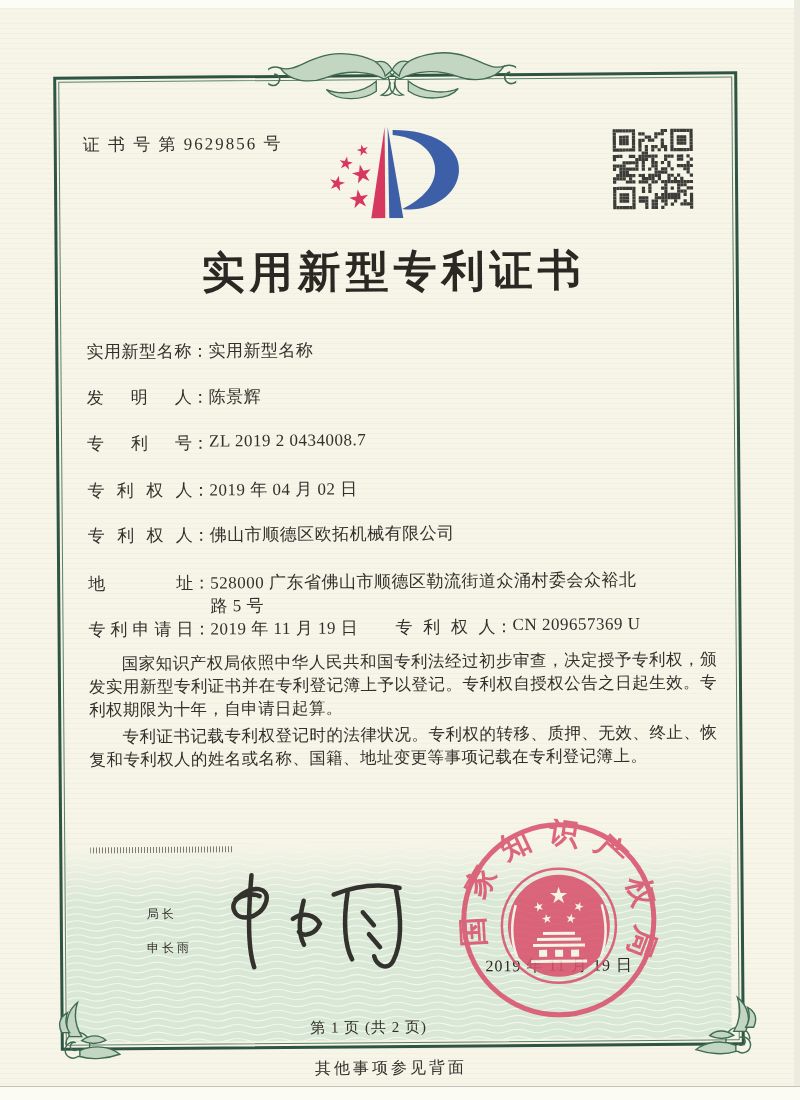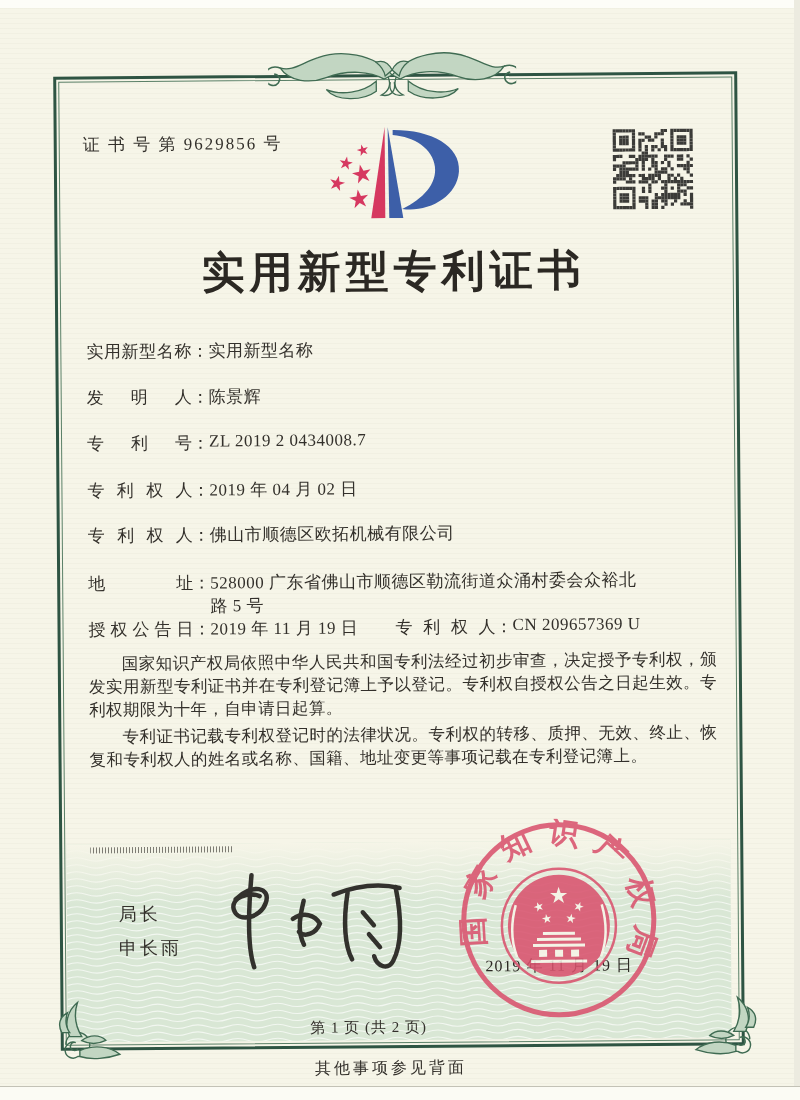--- a/index.html
+++ b/index.html
@@ -40,21 +40,21 @@
   .pair2{position:absolute;left:307px;top:0;}
   .pair2 .lbl{width:100px;}
 
   .body-text{position:absolute;left:88px;top:650px;width:628px;}
   .body-text p{margin:0 0 4px 0;font-size:16.5px;line-height:23px;text-indent:2em;
                text-align:justify;letter-spacing:.4px;}
 
   .barcode{position:absolute;left:88px;top:845px;width:142px;height:6px;opacity:.75;
        background:repeating-linear-gradient(90deg,#55534c 0 1px,transparent 1px 3px);}
 
-  .signer{position:absolute;left:116px;top:895px;font-size:18px;line-height:34px;letter-spacing:3px;}
+  .signer{position:absolute;left:144px;top:895px;font-size:12px;line-height:34px;letter-spacing:3px;}
   .sig{position:absolute;left:205px;top:860px;}
 
   .seal{position:absolute;left:456px;top:820px;pointer-events:none;}
   .seal-date{position:absolute;left:456px;top:957px;width:200px;text-align:center;
              font-size:16px;letter-spacing:1px;color:#2c2824;}
 
   .page-note{position:absolute;left:230px;top:1018px;width:270px;text-align:center;font-size:15px;letter-spacing:1px;}
   .back-note{position:absolute;left:57px;top:1058px;width:660px;text-align:center;font-size:16px;letter-spacing:3px;}
 
   .orn{position:absolute;}
@@ -490,21 +490,21 @@
   <div class="row" style="top:477px">
     <span class="lbl">专利权人</span><span class="sep">：</span><span class="val">2019 年 04 月 02 日</span>
   </div>
   <div class="row" style="top:522px">
     <span class="lbl">专利权人</span><span class="sep">：</span><span class="val">佛山市顺德区欧拓机械有限公司</span>
   </div>
   <div class="row" style="top:570px">
     <span class="lbl">地址</span><span class="sep">：</span><span class="addr-lines"><span>528000 广东省佛山市顺德区勒流街道众涌村委会众裕北</span><br><span>路 5 号</span></span>
   </div>
   <div class="row" style="top:616px">
-    <span class="lbl">授权公告日</span><span class="sep">：</span><span class="val">2019 年 11 月 19 日</span>
+    <span class="lbl">专利申请日</span><span class="sep">：</span><span class="val">2019 年 11 月 19 日</span>
     <span class="pair2">
       <span class="lbl">专利权人</span><span class="sep">：</span><span class="val">CN 209657369 U</span>
     </span>
   </div>
 
   <div class="body-text">
     <p>国家知识产权局依照中华人民共和国专利法经过初步审查，决定授予专利权，颁发实用新型专利证书并在专利登记簿上予以登记。专利权自授权公告之日起生效。专利权期限为十年，自申请日起算。</p>
     <p>专利证书记载专利权登记时的法律状况。专利权的转移、质押、无效、终止、恢复和专利权人的姓名或名称、国籍、地址变更等事项记载在专利登记簿上。</p>
   </div>
 

